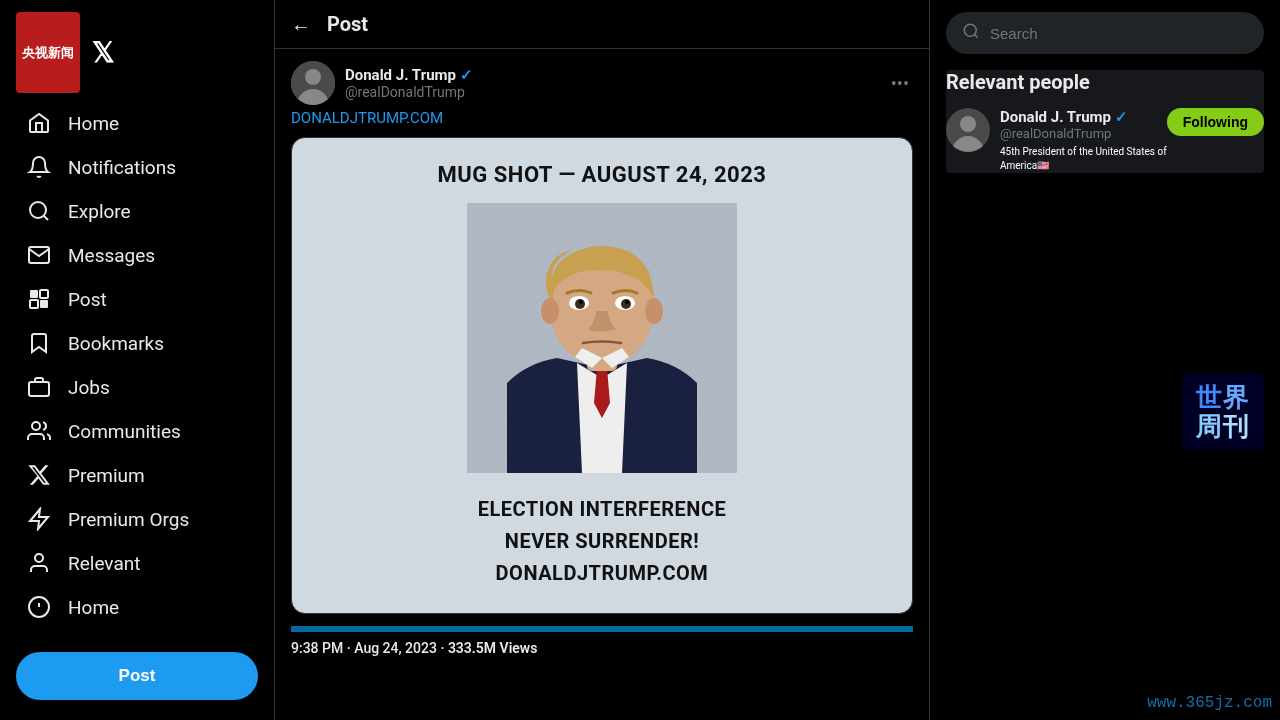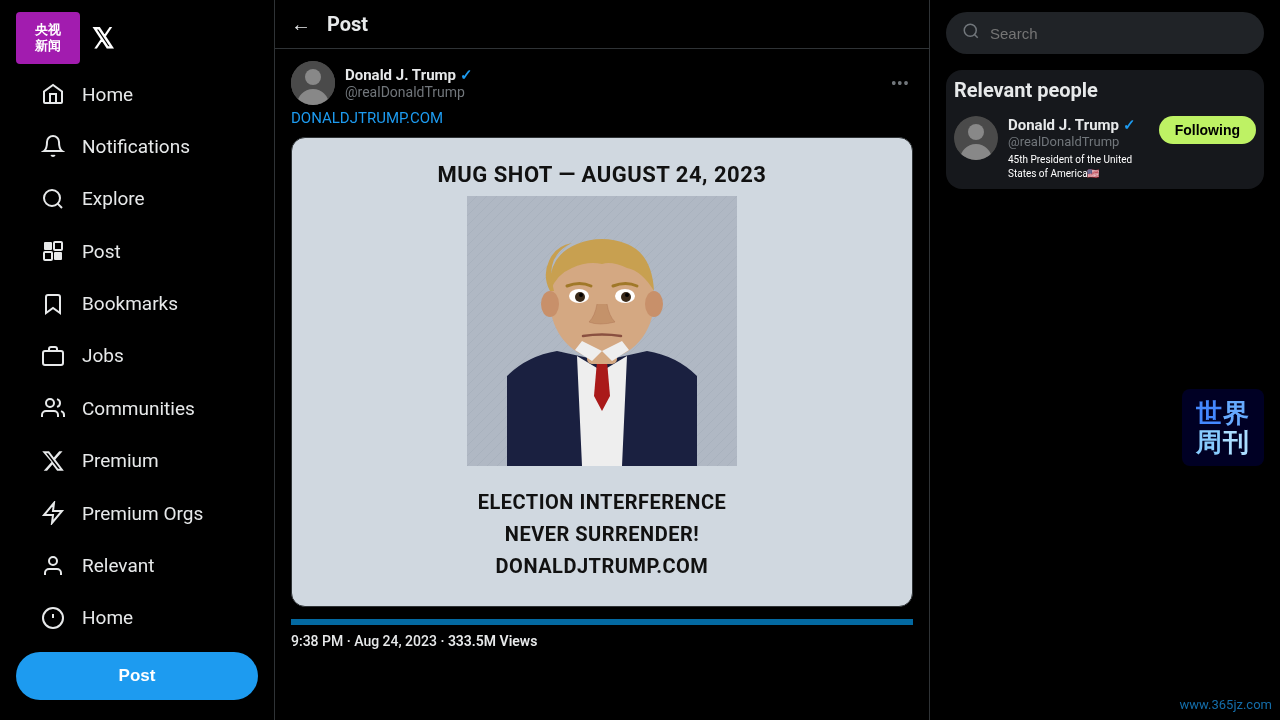--- a/index.html
+++ b/index.html
@@ -28,26 +28,26 @@
 
     .logo-area {
       display: flex;
       align-items: center;
       padding: 4px 16px 8px 16px;
       gap: 8px;
     }
 
     .cctv-logo {
       width: 64px;
-      height: 52px;
-      background: #a21caf;
+      height: 81px;
+      background: #b91c1c;
       display: flex;
       align-items: center;
       justify-content: center;
-      flex-direction: column;
+      flex-direction: row;
       border-radius: 4px;
       flex-shrink: 0;
     }
     .cctv-logo .line1 {
       color: #fff;
       font-size: 13px;
       font-weight: bold;
       line-height: 1.2;
     }
     .cctv-logo .line2 {
@@ -63,22 +63,21 @@
       font-weight: bold;
       color: #fff;
       margin-left: 4px;
     }
 
     .nav-items {
       display: flex;
       flex-direction: column;
       gap: 0;
       flex: 1;
-      padding: 0 24px;
-      justify-content: space-between;
+      padding: 0 10px;
     }
 
     .nav-item {
       display: flex;
       align-items: center;
       gap: 16px;
       padding: 10px 16px;
       border-radius: 30px;
       cursor: pointer;
       transition: background 0.2s;
@@ -222,21 +221,21 @@
       display: flex;
       flex-direction: column;
       align-items: center;
     }
 
     .mug-shot-title {
       font-size: 22px;
       font-weight: 700;
       color: #111;
       text-align: center;
-      margin-bottom: 9px;
+      margin-bottom: 16px;
       letter-spacing: 0.5px;
     }
 
     .mug-shot-photo {
       width: 270px;
       height: 270px;
       background: #888;
       margin-bottom: 20px;
       position: relative;
       overflow: hidden;
@@ -292,22 +291,22 @@
       flex: 1;
     }
 
     .search-icon {
       color: #71767b;
       font-size: 16px;
     }
 
     .relevant-people-card {
       background: #16181c;
-      border-radius: 16px;
-      padding: 8px;
+      border-radius: 4px;
+      padding: 0;
     }
 
     .relevant-title {
       font-size: 20px;
       font-weight: 700;
       color: #e7e9ea;
       margin-bottom: 14px;
     }
 
     .person-avatar {
@@ -338,39 +337,40 @@
       margin-bottom: 4px;
     }
 
     .person-bio {
       font-size: 10px;
       color: #ffffff;
       line-height: 1.4;
     }
 
     .following-btn {
-      background: #bef264;
+      background: #84cc16;
       color: #000;
       border: none;
       border-radius: 20px;
       padding: 6px 16px;
       font-size: 14px;
       font-weight: 700;
       cursor: pointer;
       white-space: nowrap;
       flex-shrink: 0;
     }
 
     .watermark-bottom-right {
       position: fixed;
       bottom: 8px;
       right: 8px;
       color: #1d9bf0;
-      font-size: 13px;
+      font-size: 16px;
       opacity: 0.7;
+      font-family: Liberation Mono, monospace;
     }
 
     .main-wrapper {
       position: relative;
       flex: 1;
       display: flex;
     }
 
     .person-row-top {
       display: flex;
@@ -417,20 +417,29 @@
       <span>Notifications</span>
     </div>
     <div class="nav-item">
       <span class="nav-icon">
         <svg width="24" height="24" viewBox="0 0 24 24" fill="none" stroke="currentColor" stroke-width="2">
             <circle cx="11" cy="11" r="8"></circle>
             <line x1="21" y1="21" x2="16.65" y2="16.65"></line>
           </svg>
       </span>
       <span>Explore</span>
+    </div>
+    <div class="nav-item">
+      <span class="nav-icon">
+        <svg width="24" height="24" viewBox="0 0 24 24" fill="none" stroke="currentColor" stroke-width="2">
+            <path d="M4 4h16c1.1 0 2 .9 2 2v12c0 1.1-.9 2-2 2H4c-1.1 0-2-.9-2-2V6c0-1.1.9-2 2-2z"></path>
+            <polyline points="22,6 12,13 2,6"></polyline>
+          </svg>
+      </span>
+      <span>Messages</span>
     </div>
     <div class="nav-item">
       <span class="nav-icon">
         <svg width="24" height="24" viewBox="0 0 24 24" fill="currentColor">
             <rect x="3" y="3" width="8" height="8" rx="1"></rect>
             <rect x="3" y="13" width="8" height="8" rx="1" fill="none" stroke="currentColor" stroke-width="2"></rect>
             <rect x="13" y="3" width="8" height="8" rx="1" fill="none" stroke="currentColor" stroke-width="2"></rect>
             <rect x="13" y="13" width="8" height="8" rx="1"></rect>
           </svg>
       </span>

